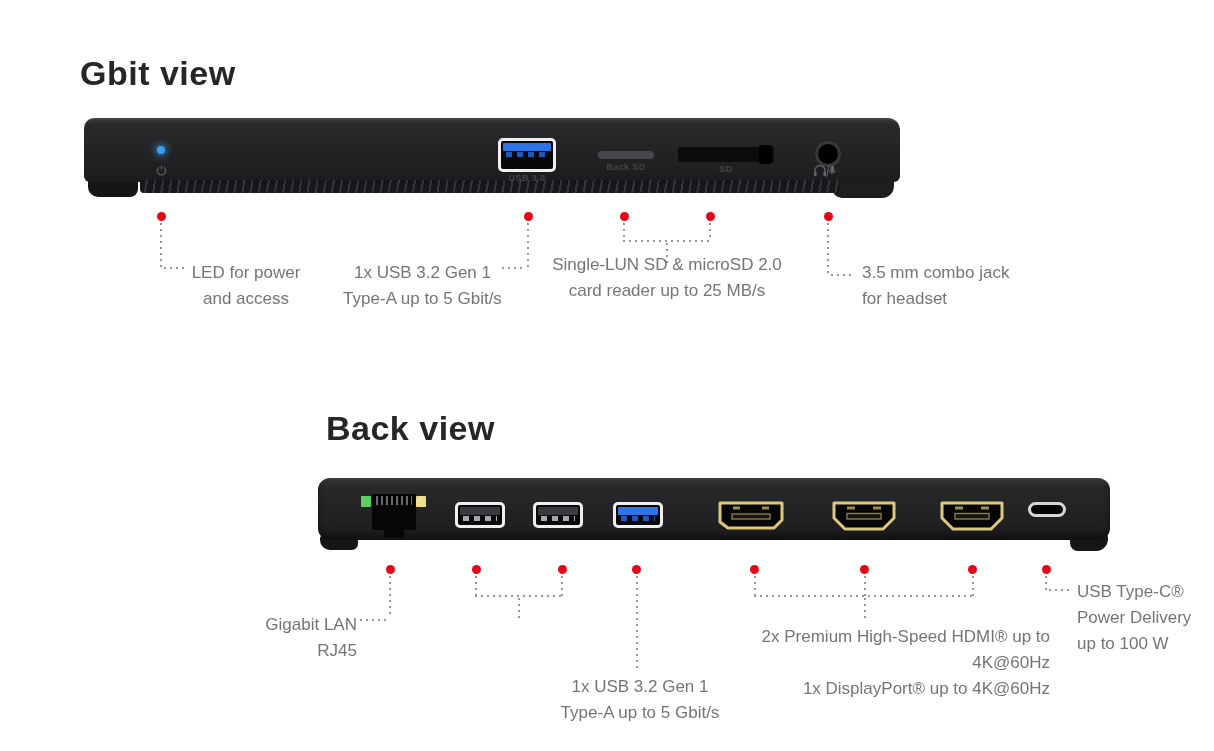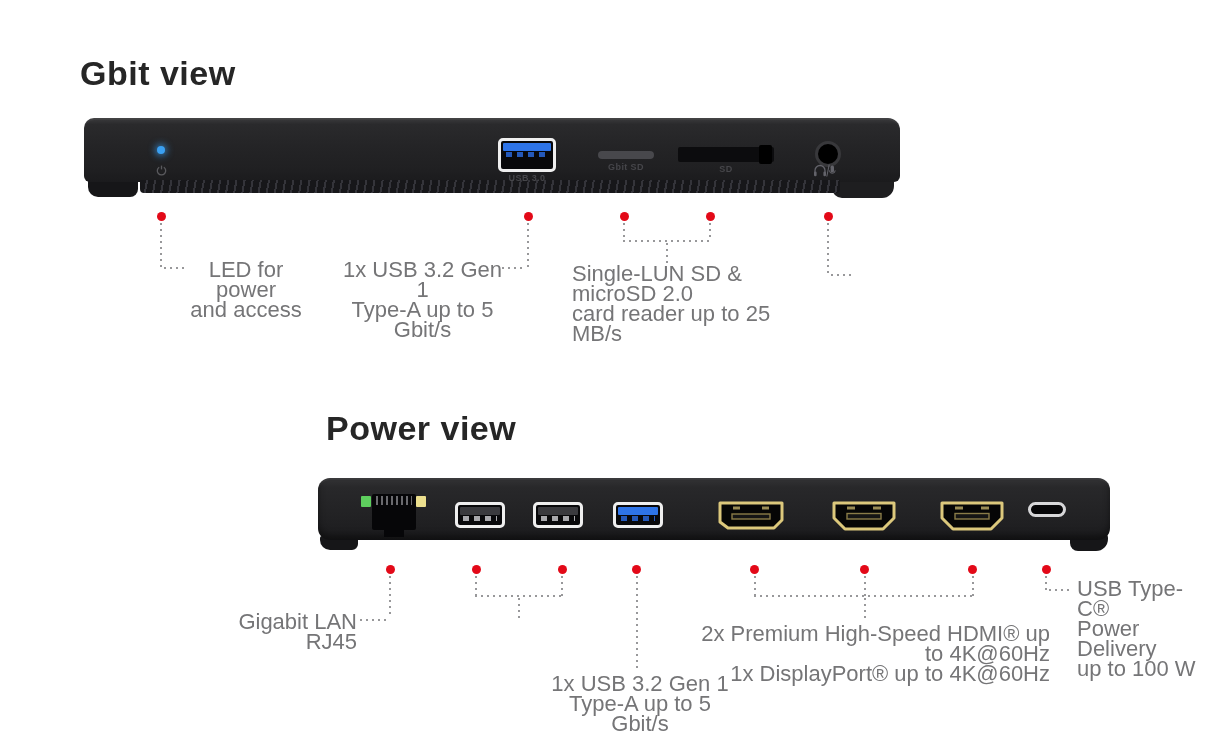--- a/index.html
+++ b/index.html
@@ -1,20 +1,20 @@
 <!DOCTYPE html>
 <html style="--annotation_red: #e30918; --usb3_blue: #2e74e8; --led_blue: #3aa0f2; --gold: #dcc87c; --lan_green: #5ecf5e; --lan_yellow: #ecdf8e; --label_gray: #757577; --heading_black: #262626;"><head>
 <meta charset="utf-8">
 <style>
   html,body{margin:0;padding:0;background:#ffffff;}
   #canvas{position:relative;width:1214px;height:751px;background:#fff;overflow:hidden;
           font-family:"Liberation Sans","DejaVu Sans",sans-serif;}
   .title{position:absolute;font-weight:700;font-size:34px;color:var(--heading_black,#262626);
          letter-spacing:0.5px;white-space:nowrap;}
-  .lbl{position:absolute;font-size:22px;line-height:20px;color:var(--label_gray,#757577);
+  .lbl{position:absolute;font-size:17px;line-height:26px;color:var(--label_gray,#757577);
        white-space:pre-line;}
   .dot{position:absolute;width:9px;height:9px;border-radius:50%;
        background:var(--annotation_red,#e30918);}
   .vdots{position:absolute;width:2px;
          background-image:repeating-linear-gradient(to bottom,#98989a 0 2px,transparent 2px 6px);}
   .hdots{position:absolute;height:2px;
          background-image:repeating-linear-gradient(to right,#98989a 0 2px,transparent 2px 6px);}
   .device{position:absolute;}
   .fv-body{position:absolute;left:0;top:0;width:816px;height:64px;border-radius:10px 12px 6px 6px;
            background:linear-gradient(180deg,#3b3b3d 0%,#2a2a2c 10%,#242426 45%,#202022 78%,#1b1b1d 100%);
@@ -58,21 +58,21 @@
       <svg width="11" height="11" viewBox="0 0 11 11">
         <path d="M3.2 2.2 A4.2 4.2 0 1 0 7.8 2.2" fill="none" stroke="#5a5a5e" stroke-width="1.3"></path>
         <line x1="5.5" y1="0.6" x2="5.5" y2="4.4" stroke="#5a5a5e" stroke-width="1.3"></line>
       </svg>
     </div>
 
     <div class="usb-port blue" style="left:414px;top:20px;width:58px;height:34px;"></div>
     <div class="port-label" style="left:410px;top:55px;width:66px;">USB 3.0</div>
 
     <div class="slot" style="left:514px;top:33px;width:56px;height:8px;background:#48484c;border-radius:4px;"></div>
-    <div class="port-label" style="left:506px;top:44px;width:72px;">Gbit SD</div>
+    <div class="port-label" style="left:506px;top:44px;width:72px;">Back SD</div>
 
     <div class="slot" style="left:594px;top:29px;width:96px;height:15px;background:#0c0c0e;border-radius:2px;">
       <div style="position:absolute;right:2px;top:-2px;width:13px;height:19px;background:#000;border-radius:2px;"></div>
     </div>
     <div class="port-label" style="left:594px;top:46px;width:96px;">SD</div>
 
     <div class="slot" style="left:731px;top:23px;width:26px;height:26px;border-radius:50%;
          background:#000;border:3px solid #38383b;box-sizing:border-box;"></div>
     <div class="slot" style="left:729px;top:46px;">
       <svg width="24" height="13" viewBox="0 0 24 13">
@@ -99,27 +99,29 @@
 
   <div class="vdots" style="left:527px;top:223px;height:44px;"></div>
   <div class="hdots" style="left:502px;top:267px;width:22px;"></div>
   <div class="lbl" style="left:335px;top:260px;width:175px;text-align:center;">1x USB 3.2 Gen 1
 Type-A up to 5 Gbit/s</div>
 
   <div class="vdots" style="left:623px;top:223px;height:18px;"></div>
   <div class="vdots" style="left:709px;top:223px;height:18px;"></div>
   <div class="hdots" style="left:623px;top:240px;width:88px;"></div>
   <div class="vdots" style="left:666px;top:243px;height:20px;"></div>
-  <div class="lbl" style="left:552px;top:264px;width:230px;text-align:left;margin-left:20px;">Single-LUN SD &amp; microSD 2.0
+  <div class="lbl" style="left:552px;top:252px;width:230px;text-align:center;">Single-LUN SD &amp; microSD 2.0
 card reader up to 25 MB/s</div>
 
   <div class="vdots" style="left:827px;top:223px;height:52px;"></div>
   <div class="hdots" style="left:831px;top:274px;width:24px;"></div>
-
-  <div class="title" style="left:326px;top:409px;">Power view</div>
+  <div class="lbl" style="left:862px;top:260px;width:160px;text-align:left;">3.5 mm combo jack
+for headset</div>
+
+  <div class="title" style="left:326px;top:409px;">Back view</div>
 
   <div class="device" style="left:318px;top:478px;width:792px;height:78px;">
     <div class="foot" style="left:2px;top:58px;width:38px;height:14px;border-radius:2px 2px 6px 10px;"></div>
     <div class="foot" style="left:752px;top:56px;width:38px;height:17px;border-radius:4px 4px 12px 8px;"></div>
     <div class="bv-body"></div>
 
     <div class="led" style="left:43px;top:18px;width:10px;height:11px;background:var(--lan_green,#5ecf5e);border-radius:1px;"></div>
     <div class="led" style="left:98px;top:18px;width:10px;height:11px;background:var(--lan_yellow,#ecdf8e);border-radius:1px;"></div>
     <div class="slot" style="left:54px;top:16px;width:44px;height:36px;background:#060608;border-radius:2px;">
       <div style="position:absolute;left:4px;top:2px;width:36px;height:9px;

